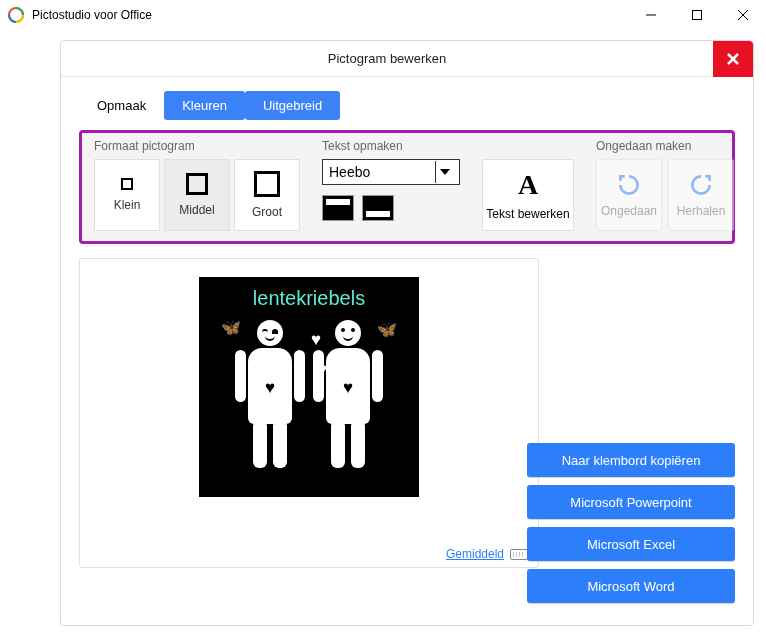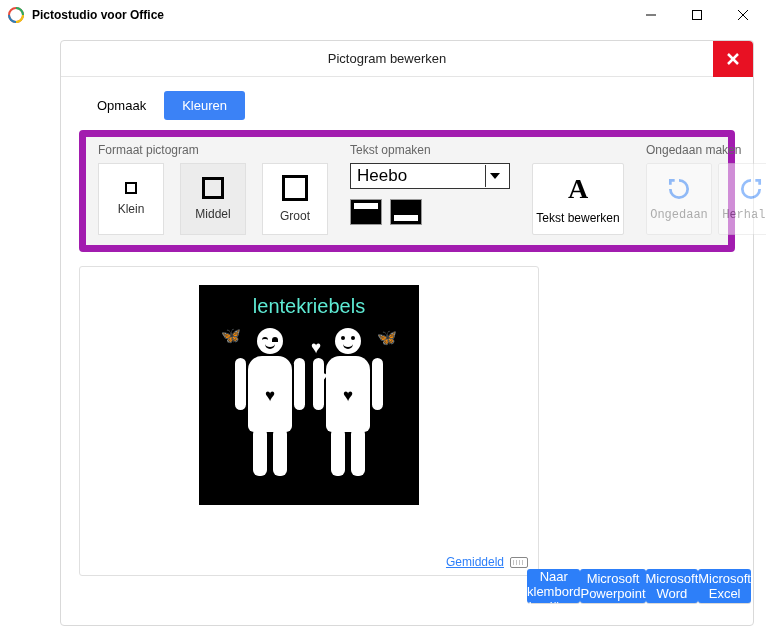--- a/index.html
+++ b/index.html
@@ -1,74 +1,74 @@
 <!DOCTYPE html>
 <html><head>
 <meta charset="utf-8">
 <style>
 * { box-sizing: border-box; margin: 0; padding: 0; font-family: "Segoe UI", Arial, sans-serif; }
 body { background: #fff; width: 766px; height: 639px; overflow: hidden; }
 
 .titlebar { height: 30px; display: flex; align-items: center; padding: 0 0 0 8px; background: #fff; }
 .titlebar .logo { width: 16px; height: 16px; margin-right: 8px; }
-.titlebar .title { font-size: 12px; color: #000; flex: 1; font-weight: bold; }
+.titlebar .title { font-size: 12px; color: #000; flex: 1; }
 .titlebar .winbtn { width: 46px; height: 30px; display: flex; align-items: center; justify-content: center; }
 .titlebar .winbtn svg { width: 10px; height: 10px; }
 
 .outer { padding: 10px 12px 12px 12px; }
 .panel { border: 1px solid #d9d9d9; border-radius: 4px; background: #fff; height: 586px; position: relative; margin-left: 48px; }
 
 .dlg-header { display: flex; align-items: center; height: 36px; border-bottom: 1px solid #e5e5e5; }
 .dlg-title { flex: 1; text-align: center; font-size: 13px; color: #222; }
 .dlg-close { width: 40px; height: 36px; background: #e81123; display: flex; align-items: center; justify-content: center; border-top-right-radius: 4px; }
 .dlg-close svg { width: 14px; height: 14px; }
 
 .tabs { display: flex; padding: 14px 18px 0 18px; }
 .tab { padding: 7px 18px; font-size: 13px; border-radius: 3px; background: #fff; color: #000; cursor: pointer; }
 .tab.inactive { background: #3b82f6; color: #fff; }
 
-.toolbar { margin: 10px 18px 0 18px; background: #f4f4f4; border: 7px solid #a21caf; border-radius: 4px; padding: 6px 12px 10px 12px; display: flex; gap: 22px; }
+.toolbar { margin: 10px 18px 0 18px; background: #f4f4f4; border: 3px solid #a21caf; border-radius: 4px; padding: 6px 12px 10px 12px; display: flex; gap: 22px; }
 .tool-group { display: flex; flex-direction: column; }
 .tool-label { font-size: 12px; color: #666; margin-bottom: 6px; }
-.size-row { display: flex; gap: 16px; text-align: right; }
+.size-row { display: flex; gap: 4px; text-align: right; }
 .size-btn { width: 66px; height: 72px; background: #fff; border: 1px solid #e0e0e0; display: flex; flex-direction: column; align-items: center; justify-content: center; gap: 8px; cursor: pointer; }
 .size-btn.sel { background: #ececec; }
 .size-btn .sq { border: 2px solid #000; }
 .size-btn .sq.small { width: 12px; height: 12px; }
 .size-btn .sq.med { width: 22px; height: 22px; border-width: 3px; }
 .size-btn .sq.large { width: 26px; height: 26px; border-width: 3px; }
 .size-btn span { font-size: 12px; color: #333; }
 
-.font-select { width: 160px; height: 26px; border: 1px solid #333; background: #fff; display: flex; align-items: center; padding: 2px 6px; justify-content: space-between; font-size: 17px; }
+.font-select { width: 138px; height: 26px; border: 1px solid #333; background: #fff; display: flex; align-items: center; padding: 2px 6px; justify-content: space-between; font-size: 14px; }
 .font-select .chev { width: 18px; height: 22px; border-left: 1px solid #333; display: flex; align-items: center; justify-content: center; }
 
 .swatch-row { display: flex; gap: 8px; margin-top: 10px; }
 .swatch { width: 32px; height: 26px; background: #000; border: 1px solid #999; position: relative; }
 .swatch.top::before { content: ""; position: absolute; top: 3px; left: 3px; right: 3px; height: 6px; background: #fff; }
 .swatch.bot::before { content: ""; position: absolute; bottom: 3px; left: 3px; right: 3px; height: 6px; background: #fff; }
 
 .big-btn { width: 92px; height: 72px; background: #fff; border: 1px solid #e0e0e0; display: flex; flex-direction: column; align-items: center; justify-content: center; gap: 6px; cursor: pointer; border-radius: 2px; }
 .big-btn .glyph { font-family: "Times New Roman", serif; font-size: 28px; font-weight: bold; }
 .big-btn .lbl { font-size: 12px; text-align: center; }
 
 .undo-row { display: flex; gap: 6px; }
 .undo-btn { width: 66px; height: 72px; background: #fff; border: 1px solid #e0e0e0; display: flex; flex-direction: column; align-items: center; justify-content: center; gap: 6px; opacity: 0.5; border-radius: 2px; }
 .undo-btn svg { width: 26px; height: 26px; }
-.undo-btn .lbl { font-size: 12px; color: #666; font-family: Liberation Mono, monospace; }
+.undo-btn .lbl { font-size: 12px; color: #666; }
 
 .canvas-area { margin: 14px 18px 0 18px; display: flex; gap: 18px; }
 .preview { width: 460px; height: 310px; background: #fff; border: 1px solid #e0e0e0; border-radius: 3px; display: flex; flex-direction: column; align-items: center; justify-content: flex-start; padding-top: 18px; position: relative; }
 .picto { width: 220px; height: 220px; background: #000; display: flex; flex-direction: column; align-items: center; padding: 10px 8px; }
 .picto-label { color: #5eead4; font-size: 20px; font-weight: 400; margin-bottom: 4px; }
 .picto-img { flex: 1; width: 100%; position: relative; }
 .difficulty { position: absolute; bottom: 6px; right: 10px; font-size: 12px; color: #2d7ff9; display: flex; align-items: center; gap: 6px; text-decoration: underline; }
 .kbd-icon { width: 18px; height: 11px; border: 1px solid #888; border-radius: 2px; display: inline-block; position: relative; }
 .kbd-icon::before { content: ""; position: absolute; inset: 2px; background: repeating-linear-gradient(90deg, #888 0 1px, transparent 1px 3px); opacity: 0.5; }
 
-.export-col { position: absolute; right: 18px; bottom: 22px; width: 208px; display: flex; flex-direction: row; }
+.export-col { position: absolute; right: 18px; bottom: 22px; width: 208px; display: flex; flex-direction: column; gap: 8px; }
 .blue-btn { background: #2d7ff9; color: #fff; border: none; border-radius: 3px; height: 34px; font-size: 13px; cursor: pointer; box-shadow: 0 1px 0 rgba(0,0,0,0.15); }
 
 
 .people { display: flex; justify-content: center; gap: 20px; height: 100%; align-items: flex-start; padding-top: 6px; position: relative; }
 .person { position: relative; width: 58px; display: flex; flex-direction: column; align-items: center; }
 .head { width: 26px; height: 26px; border-radius: 50%; background: #fff; position: relative; }
 .body { width: 44px; height: 76px; background: #fff; border-radius: 14px 14px 6px 6px; margin-top: 2px; position: relative; }
 .arm { position: absolute; width: 11px; height: 52px; background: #fff; border-radius: 6px; top: 2px; }
 .arm.l { left: -13px; } .arm.r { right: -13px; }
 .legs { display: flex; gap: 6px; margin-top: -4px; }
@@ -119,20 +119,21 @@
       <svg viewBox="0 0 14 14">
             <line x1="2" y1="2" x2="12" y2="12" stroke="#fff" stroke-width="2.5"></line>
             <line x1="12" y1="2" x2="2" y2="12" stroke="#fff" stroke-width="2.5"></line>
           </svg>
     </div>
   </div>
 
   <div class="tabs">
     <div class="tab">Opmaak</div>
     <div class="tab inactive">Kleuren</div>
+    <div class="tab inactive">Uitgebreid</div>
   </div>
 
   <div class="toolbar">
 
     <div class="tool-group">
       <div class="tool-label">Formaat pictogram</div>
       <div class="size-row">
         <div class="size-btn">
           <div class="sq small"></div>
           <span>Klein</span>
@@ -234,18 +235,18 @@
       <div class="difficulty">
         <span>Gemiddeld</span>
         <span class="kbd-icon"></span>
       </div>
     </div>
   </div>
 
   <div class="export-col">
     <button class="blue-btn">Naar klembord kopiëren</button>
     <button class="blue-btn">Microsoft Powerpoint</button>
+    <button class="blue-btn">Microsoft Excel</button>
     <button class="blue-btn">Microsoft Word</button>
-    <button class="blue-btn">Microsoft Excel</button>
   </div>
 
 </div>
 </div>
 
 </body></html>

